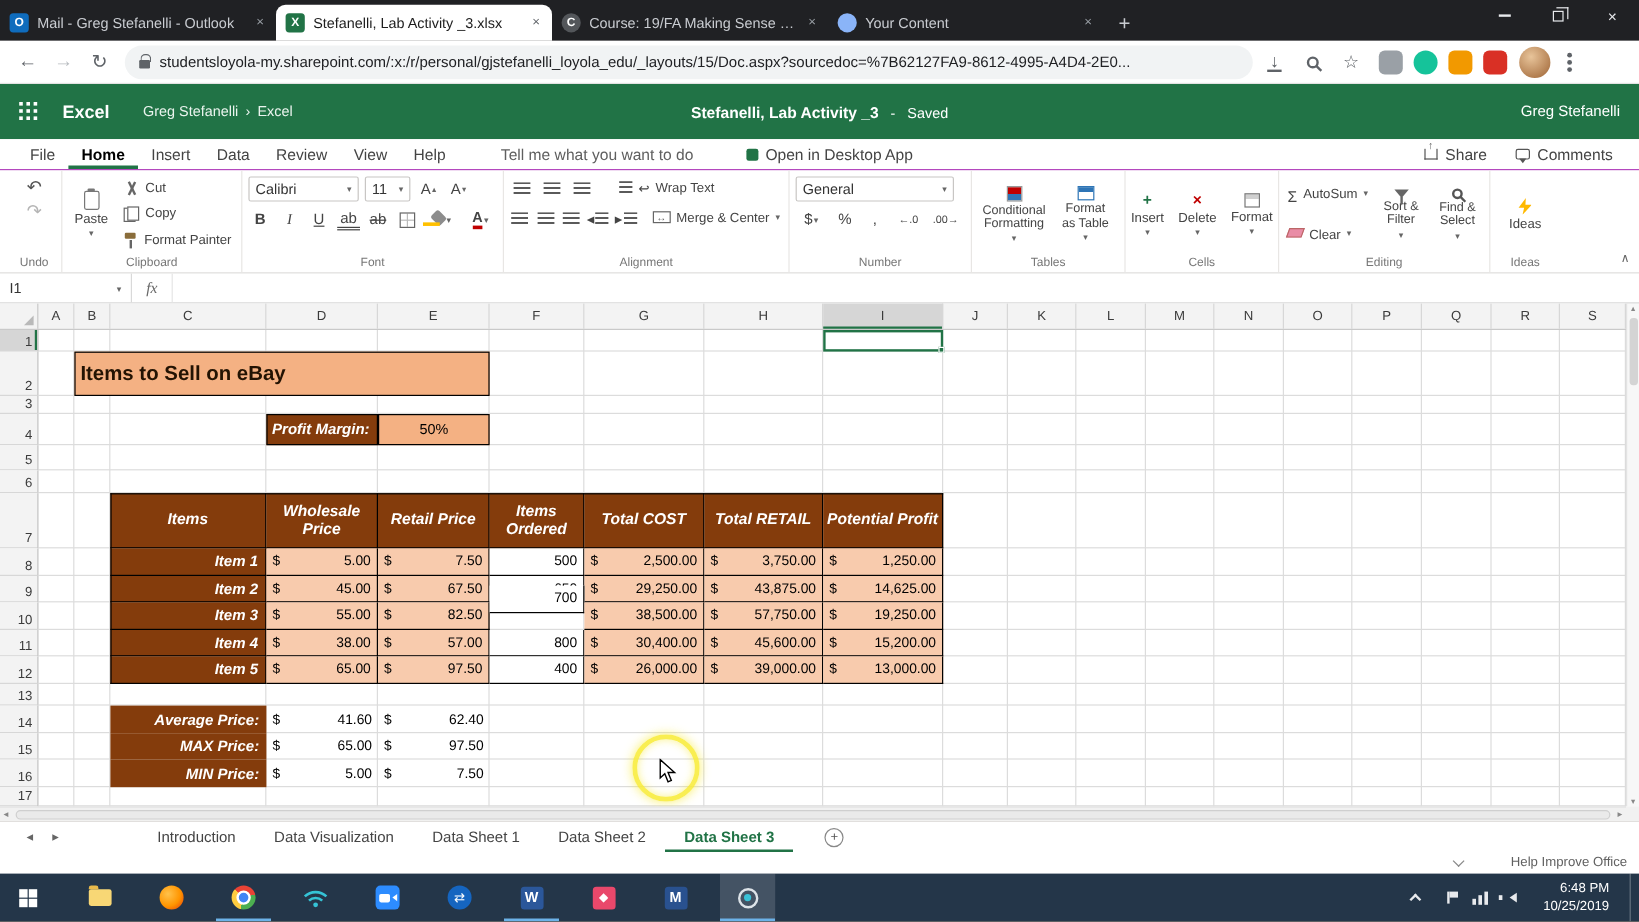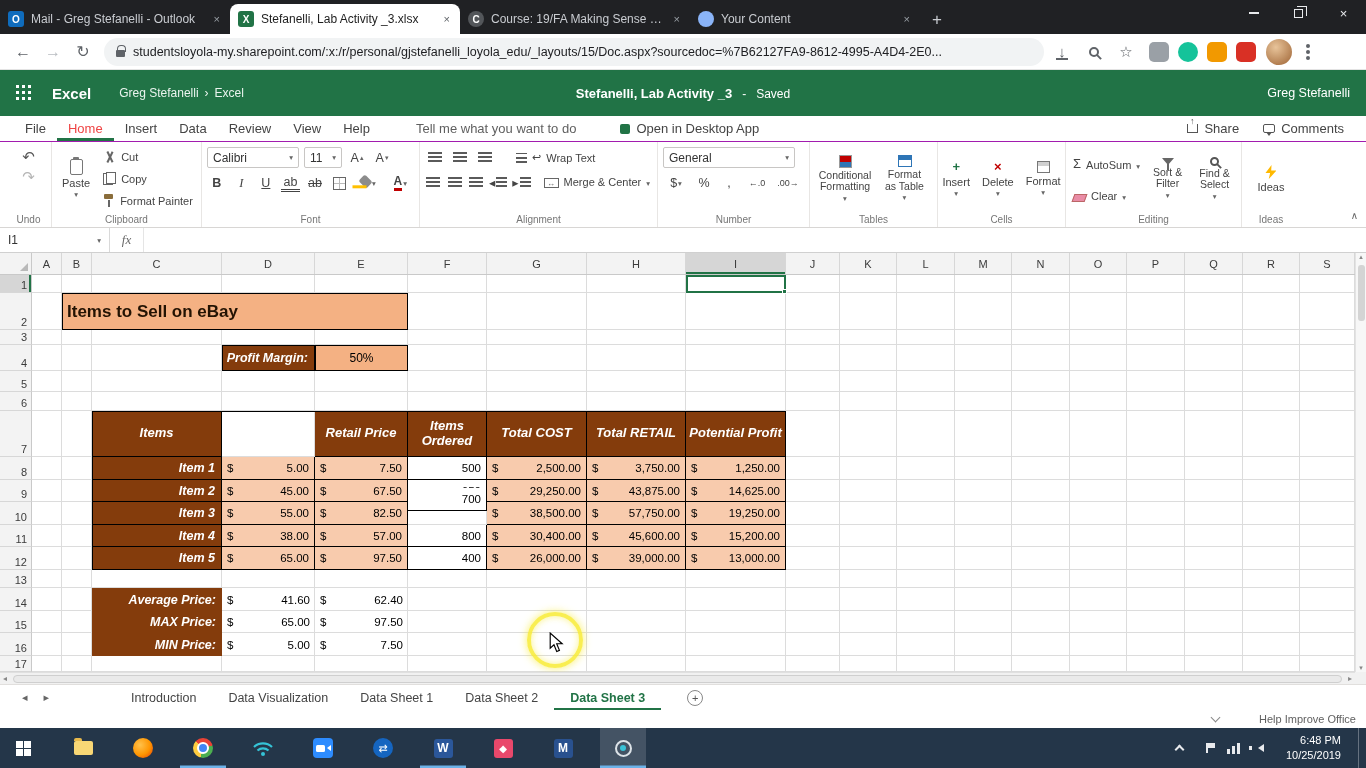--- a/index.html
+++ b/index.html
@@ -54,21 +54,21 @@
 .xl-app{font-size:15px;font-weight:bold;margin-right:28px;}
 .crumb{font-size:12px;display:flex;gap:6px;align-items:center;color:#eaf4ee;}
 .xl-title{position:absolute;left:50%;transform:translateX(-50%);display:flex;align-items:baseline;gap:10px;}
 .xl-title .dt{font-size:13px;font-weight:bold;}
 .xl-title .ss{font-size:12px;}
 .xl-user{margin-left:auto;font-size:12.5px;}
 
 
 .menubar{top:116px;height:26px;background:#fff;display:flex;align-items:stretch;padding-left:14px;font-size:13px;color:#444;border-bottom:1px solid #a21caf;}
 .mi{display:flex;align-items:center;padding:0 11px;}
-.mi.active{color:#ef4444;font-weight:normal;box-shadow:inset 0 -3px 0 #217346;}
+.mi.active{color:#000000;font-weight:bold;box-shadow:inset 0 -3px 0 #217346;}
 .mi-tell{color:#5f5f5f;margin-left:24px;}
 .mi-open{margin-left:22px;display:flex;align-items:center;gap:6px;}
 .mi-open i{width:10px;height:10px;background:#217346;border-radius:2px;}
 .menubar .right{margin-left:auto;display:flex;align-items:center;gap:4px;padding-right:12px;}
 .mbtn{display:flex;align-items:center;gap:6px;padding:0 10px;font-size:13px;color:#444;height:100%;}
 .ic-share{width:11px;height:9px;border:1.4px solid #555;border-top:0;position:relative;}
 .ic-share::after{content:"↑";position:absolute;left:1.6px;top:-8px;font-size:9px;color:#555;}
 .ic-bubble{width:12px;height:9px;border:1.4px solid #555;border-radius:2px;position:relative;}
 .ic-bubble::after{content:"";position:absolute;left:2px;bottom:-4px;border-left:3px solid transparent;border-right:3px solid transparent;border-top:4px solid #555;}
 
@@ -76,21 +76,21 @@
 .ribbon{top:142px;height:86px;background:#fff;border-bottom:1px solid #d8d6d4;display:flex;padding-left:6px;}
 .rg{position:relative;height:100%;border-right:1px solid #e8e6e4;padding:5px 5px 16px 5px;display:flex;}
 .rgb{display:flex;width:100%;}
 .rgl{position:absolute;left:0;right:0;bottom:2px;text-align:center;font-size:10px;color:#767676;}
 .col{flex-direction:column;}
 .ib{font-size:15px;color:#555;padding:1px 6px;line-height:1.2;}
 .ib.dim{color:#b5b5b5;}
 .bigbtn{display:flex;flex-direction:column;align-items:center;justify-content:center;gap:2px;font-size:11px;color:#444;padding:2px 5px;line-height:1.1;text-align:center;}
 .bigbtn.two{font-size:10.5px;width:60px;}
 .dd{font-size:7.5px;color:#666;}
-.sb{display:flex;align-items:flex-end;gap:5px;font-size:11px;color:#444;padding:1px 2px;white-space:nowrap;}
+.sb{display:flex;align-items:flex-start;gap:5px;font-size:11px;color:#444;padding:1px 2px;white-space:nowrap;}
 .combo{display:flex;align-items:center;justify-content:space-between;border:1px solid #c8c6c4;background:#fff;font-size:12px;color:#333;padding:0 5px;height:21px;border-radius:2px;gap:6px;}
 .frow{display:flex;gap:5px;align-items:center;margin-bottom:5px;}
 .tg{font-size:12.5px;width:20px;height:20px;display:flex;align-items:center;justify-content:center;color:#444;gap:1px;}
 .tg.b{font-weight:bold;}
 .tg.i{font-style:italic;font-family:"Liberation Serif",serif;}
 .tg.u{text-decoration:underline;}
 .tg.du{border-bottom:3px double #444;height:17px;}
 .tg.st{text-decoration:line-through;}
 .tiny{font-size:7px;color:#666;}
 .ic-clip{width:13px;height:16px;border:1.5px solid #777;border-radius:2px;background:#fff;position:relative;}
@@ -630,20 +630,21 @@
         <div class="hline" style="top: 312px; left: 32px; width: 1323px;"></div>
         <div class="hline" style="top: 335px; left: 32px; width: 1323px;"></div>
         <div class="hline" style="top: 357px; left: 32px; width: 1323px;"></div>
         <div class="hline" style="top: 380px; left: 32px; width: 1323px;"></div>
         <div class="hline" style="top: 396px; left: 32px; width: 1323px;"></div>
         <div class="ovl titlebox" style="left: 62px; top: 18px; width: 346px; height: 37px;">Items to Sell on eBay</div>
         <div class="ovl brown lbl bordered" style="left: 222px; top: 70px; width: 93px; height: 26px;">Profit Margin:</div>
         <div class="ovl orange ctr bordered" style="left: 315px; top: 70px; width: 93px; height: 26px;">50%</div>
         <div class="tframe" style="left: 92px; top: 136px; width: 694px; height: 159px;"></div>
         <div class="ovl thead tb" style="left: 92px; top: 136px; width: 130px; height: 46px;">Items</div>
+        <div class="ovl thead tb" style="left: 222px; top: 136px; width: 93px; height: 46px;">Wholesale Price</div>
         <div class="ovl thead tb" style="left: 315px; top: 136px; width: 93px; height: 46px;">Retail Price</div>
         <div class="ovl thead tb" style="left: 408px; top: 136px; width: 79px; height: 46px;">Items Ordered</div>
         <div class="ovl thead tb" style="left: 487px; top: 136px; width: 100px; height: 46px;">Total COST</div>
         <div class="ovl thead tb" style="left: 587px; top: 136px; width: 99px; height: 46px;">Total RETAIL</div>
         <div class="ovl thead tb" style="left: 686px; top: 136px; width: 100px; height: 46px;">Potential Profit</div>
         <div class="ovl brown lbl tb" style="left: 92px; top: 182px; width: 130px; height: 23px;">Item 1</div>
         <div class="ovl money peach tb" style="left: 222px; top: 182px; width: 93px; height: 23px;">
           <span class="cur">$</span>
           <span class="amt">5.00</span>
         </div>

